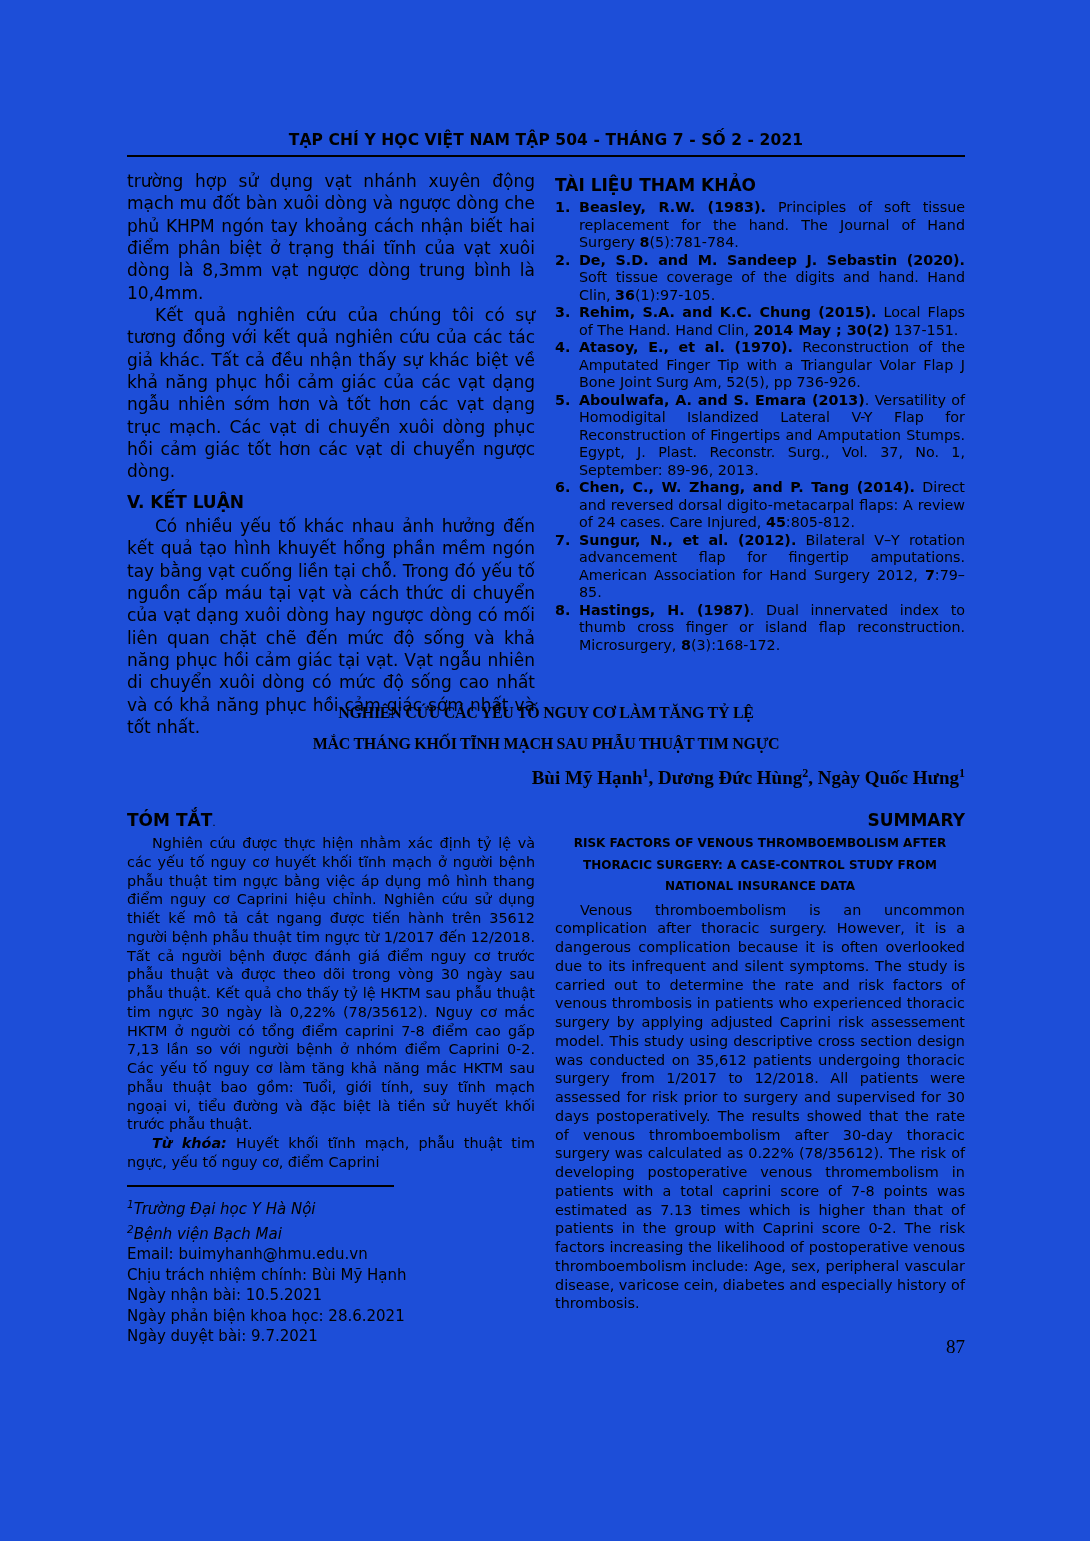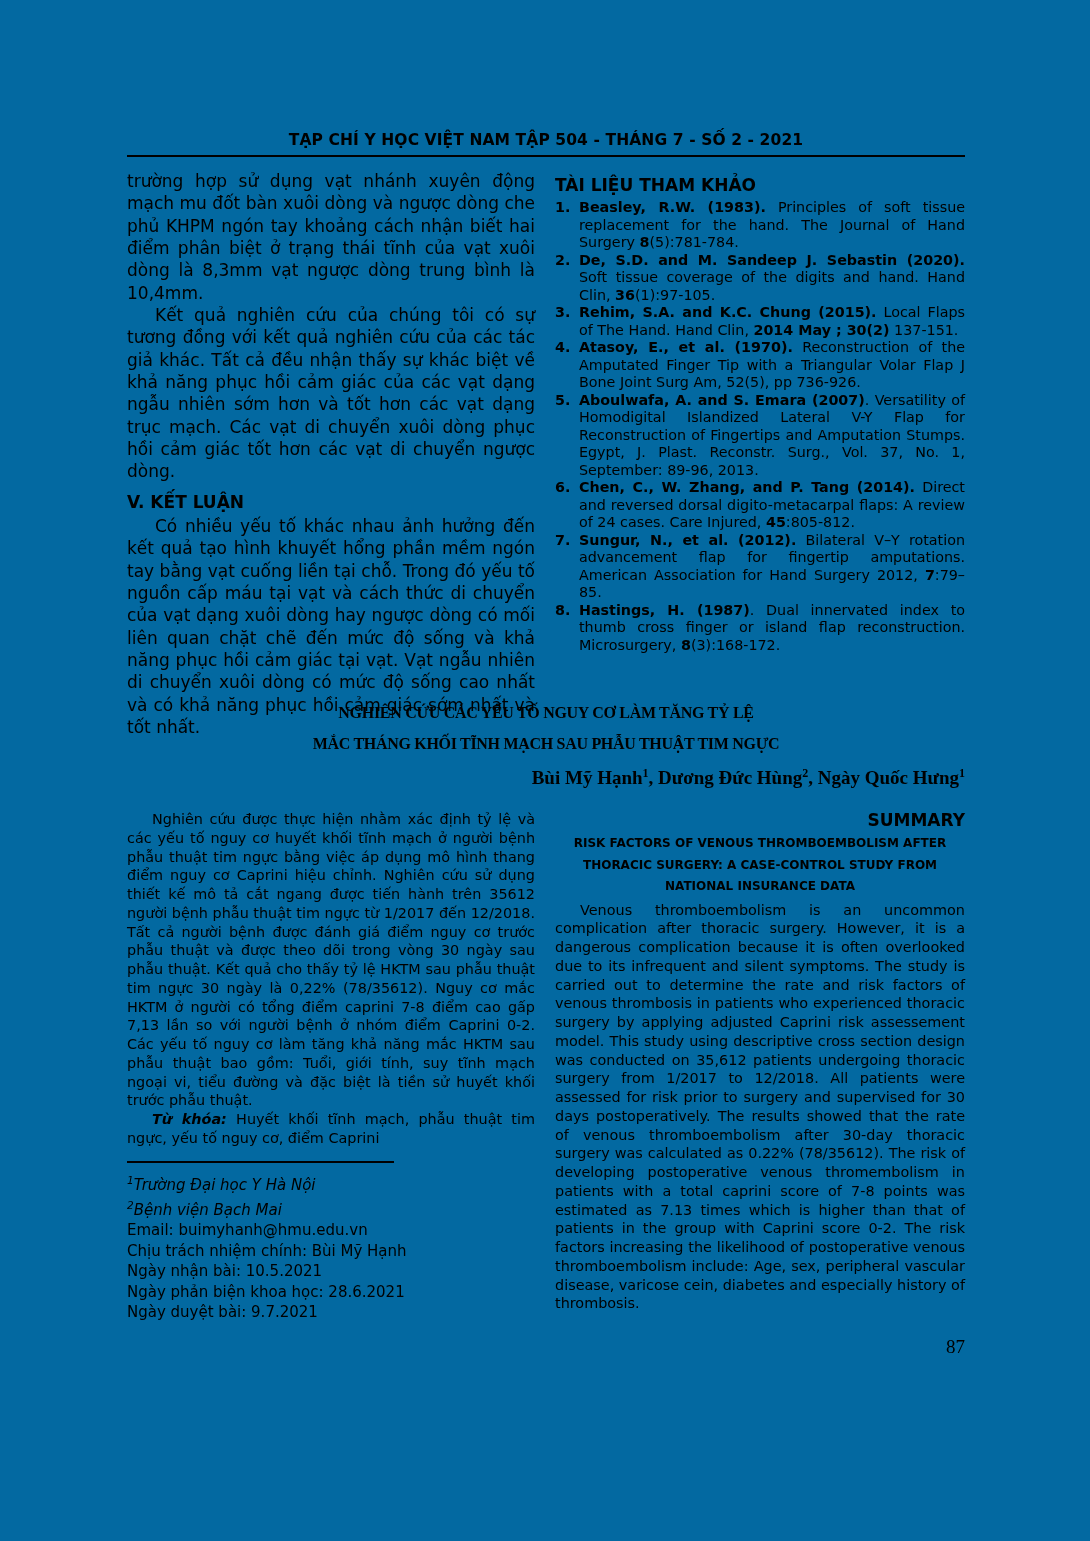--- a/index.html
+++ b/index.html
@@ -5,21 +5,21 @@
   * { margin: 0; padding: 0; box-sizing: border-box; }
   html, body { background: #ffffff; }
   body {
     font-family: "DejaVu Sans", "Liberation Sans", sans-serif;
     color: #000;
   }
   .page {
     position: relative;
     width: 1090px;
     height: 1541px;
-    background: #0369a1;
+    background: #1d4ed8;
     overflow: hidden;
   }
   
   .header {
     position: absolute;
     left: 127px; top: 131px;
     width: 838px;
     text-align: center;
     border-bottom: 2.5px solid #000;
     padding-bottom: 6px;
@@ -156,21 +156,21 @@
           <div class="ref-item">
             <span class="ref-num">3.</span>
             <span class="ref-body"><span style="font-weight: bold;">Rehim, S.A. and K.C. Chung (2015).</span><span> Local Flaps of The Hand. Hand Clin, </span><span style="font-weight: bold;">2014 May ; 30(2)</span><span> 137-151.</span></span>
           </div>
           <div class="ref-item">
             <span class="ref-num">4.</span>
             <span class="ref-body"><span style="font-weight: bold;">Atasoy, E., et al. (1970).</span><span> Reconstruction of the Amputated Finger Tip with a Triangular Volar Flap J Bone Joint Surg Am, 52(5), pp 736-926.</span></span>
           </div>
           <div class="ref-item">
             <span class="ref-num">5.</span>
-            <span class="ref-body"><span style="font-weight: bold;">Aboulwafa, A. and S. Emara (2007)</span><span>. Versatility of Homodigital Islandized Lateral V-Y Flap for Reconstruction of Fingertips and Amputation Stumps. Egypt, J. Plast. Reconstr. Surg., Vol. 37, No. 1, September: 89-96, 2013.</span></span>
+            <span class="ref-body"><span style="font-weight: bold;">Aboulwafa, A. and S. Emara (2013)</span><span>. Versatility of Homodigital Islandized Lateral V-Y Flap for Reconstruction of Fingertips and Amputation Stumps. Egypt, J. Plast. Reconstr. Surg., Vol. 37, No. 1, September: 89-96, 2013.</span></span>
           </div>
           <div class="ref-item">
             <span class="ref-num">6.</span>
             <span class="ref-body"><span style="font-weight: bold;">Chen, C., W. Zhang, and P. Tang (2014).</span><span> Direct and reversed dorsal digito-metacarpal flaps: A review of 24 cases. Care Injured, </span><span style="font-weight: bold;">45</span><span>:805-812.</span></span>
           </div>
           <div class="ref-item">
             <span class="ref-num">7.</span>
             <span class="ref-body"><span style="font-weight: bold;">Sungur, N., et al. (2012).</span><span> Bilateral V–Y rotation advancement flap for fingertip amputations. American Association for Hand Surgery 2012, </span><span style="font-weight: bold;">7</span><span>:79–85.</span></span>
           </div>
           <div class="ref-item">
@@ -183,20 +183,21 @@
 
   <div class="title2">
     <div>NGHIÊN CỨU CÁC YẾU TỐ NGUY CƠ LÀM TĂNG TỶ LỆ</div>
     <div>MẮC THÁNG KHỐI TĨNH MẠCH SAU PHẪU THUẬT TIM NGỰC</div>
   </div>
 
   <div class="authors"><span>Bùi Mỹ Hạnh</span><sup>1</sup><span>, Dương Đức Hùng</span><sup>2</sup><span>,  Ngày Quốc Hưng</span><sup>1</sup></div>
 
   <div class="cols cols2">
     <div class="col-left">
+      <h3 class="sec-heading abstract-heading"><span>TÓM TẮT</span><span class="heading-dot">.</span></h3>
       <p class="body2">Nghiên cứu được thực hiện nhằm xác định tỷ lệ và các yếu tố nguy cơ huyết khối tĩnh mạch ở người bệnh phẫu thuật tim ngực bằng việc áp dụng mô hình thang điểm nguy cơ Caprini hiệu chỉnh. Nghiên cứu sử dụng thiết kế mô tả cắt ngang được tiến hành trên 35612 người bệnh phẫu thuật tim ngực từ 1/2017 đến 12/2018. Tất cả người bệnh được đánh giá điểm nguy cơ trước phẫu thuật và được theo dõi trong vòng 30 ngày sau phẫu thuật. Kết quả cho thấy tỷ lệ HKTM sau phẫu thuật tim ngực 30 ngày là 0,22% (78/35612). Nguy cơ mắc HKTM ở người có tổng điểm caprini 7-8 điểm cao gấp 7,13 lần so với người bệnh ở nhóm điểm Caprini 0-2. Các yếu tố nguy cơ làm tăng khả năng mắc HKTM sau phẫu thuật bao gồm: Tuổi, giới tính, suy tĩnh mạch ngoại vi, tiểu đường và đặc biệt là tiền sử huyết khối trước phẫu thuật.</p>
       <p class="body2 keywords"><span class="kw-label">Từ khóa:</span><span> Huyết khối tĩnh mạch, phẫu thuật tim ngực, yếu tố nguy cơ, điểm Caprini</span></p>
       <div class="footnote-divider"></div>
       <div class="footnotes">
           <div class="footnote-line fn-italic"><sup>1</sup>Trường Đại học Y Hà Nội</div>
           <div class="footnote-line fn-italic"><sup>2</sup>Bệnh viện Bạch Mai</div>
           <div class="footnote-line">Email: buimyhanh@hmu.edu.vn</div>
           <div class="footnote-line">Chịu trách nhiệm chính: Bùi Mỹ Hạnh</div>
           <div class="footnote-line">Ngày nhận bài: 10.5.2021</div>
           <div class="footnote-line">Ngày phản biện khoa học: 28.6.2021</div>

